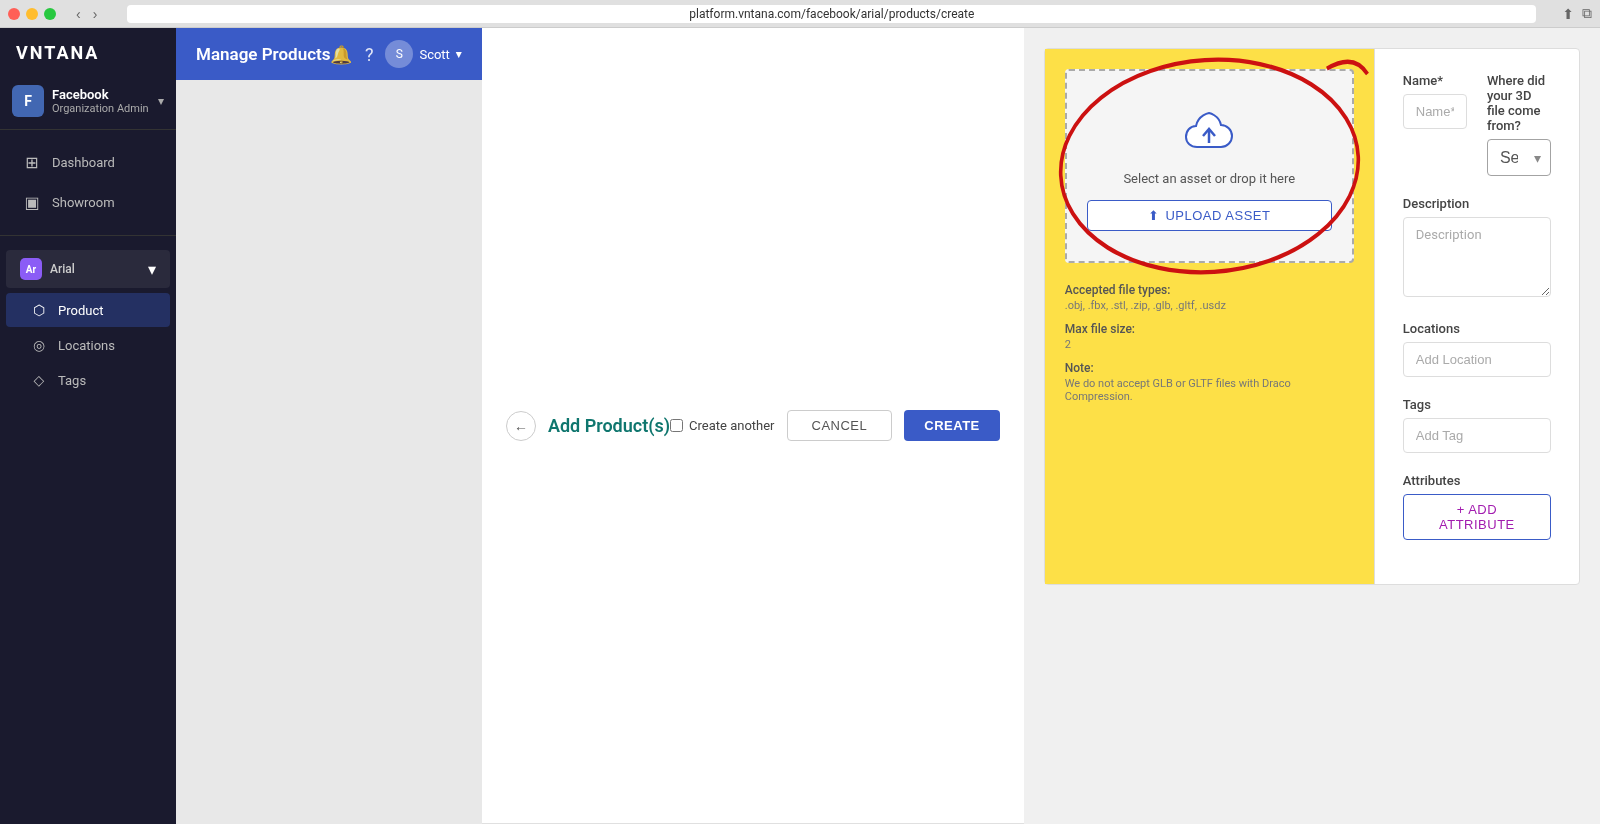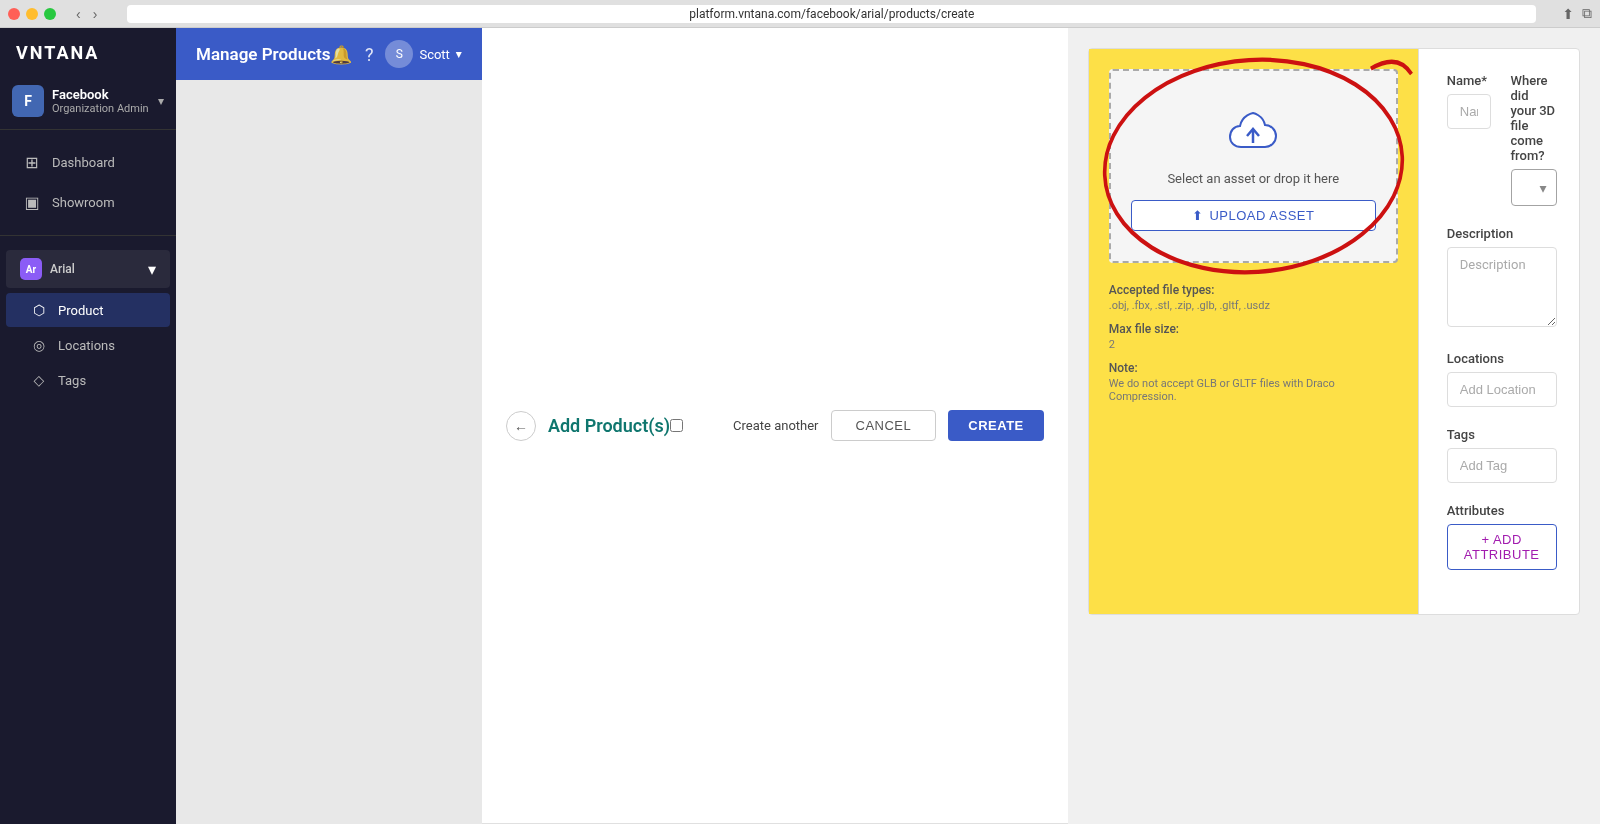--- a/index.html
+++ b/index.html
@@ -166,21 +166,21 @@
       border: 1px solid #ccc;
       background: white;
       cursor: pointer;
       display: flex; align-items: center; justify-content: center;
       font-size: 14px; color: #555;
     }
     .page-title { font-size: 18px; font-weight: 600; color: #0f766e; }
     .page-header-right { display: flex; align-items: center; gap: 12px; }
     .create-another-check { display: flex; align-items: center; gap: 6px; cursor: pointer; }
     .create-another-check input { cursor: pointer; }
-    .create-another-label { font-size: 13px; color: #444; margin-left: 44px; }
+    .create-another-label { font-size: 13px; color: #444; }
     .btn-cancel {
       background: white;
       border: 1px solid #ccc;
       color: #555;
       padding: 7px 24px;
       border-radius: 4px;
       cursor: pointer;
       font-size: 13px;
       font-weight: 500;
       text-transform: uppercase;

